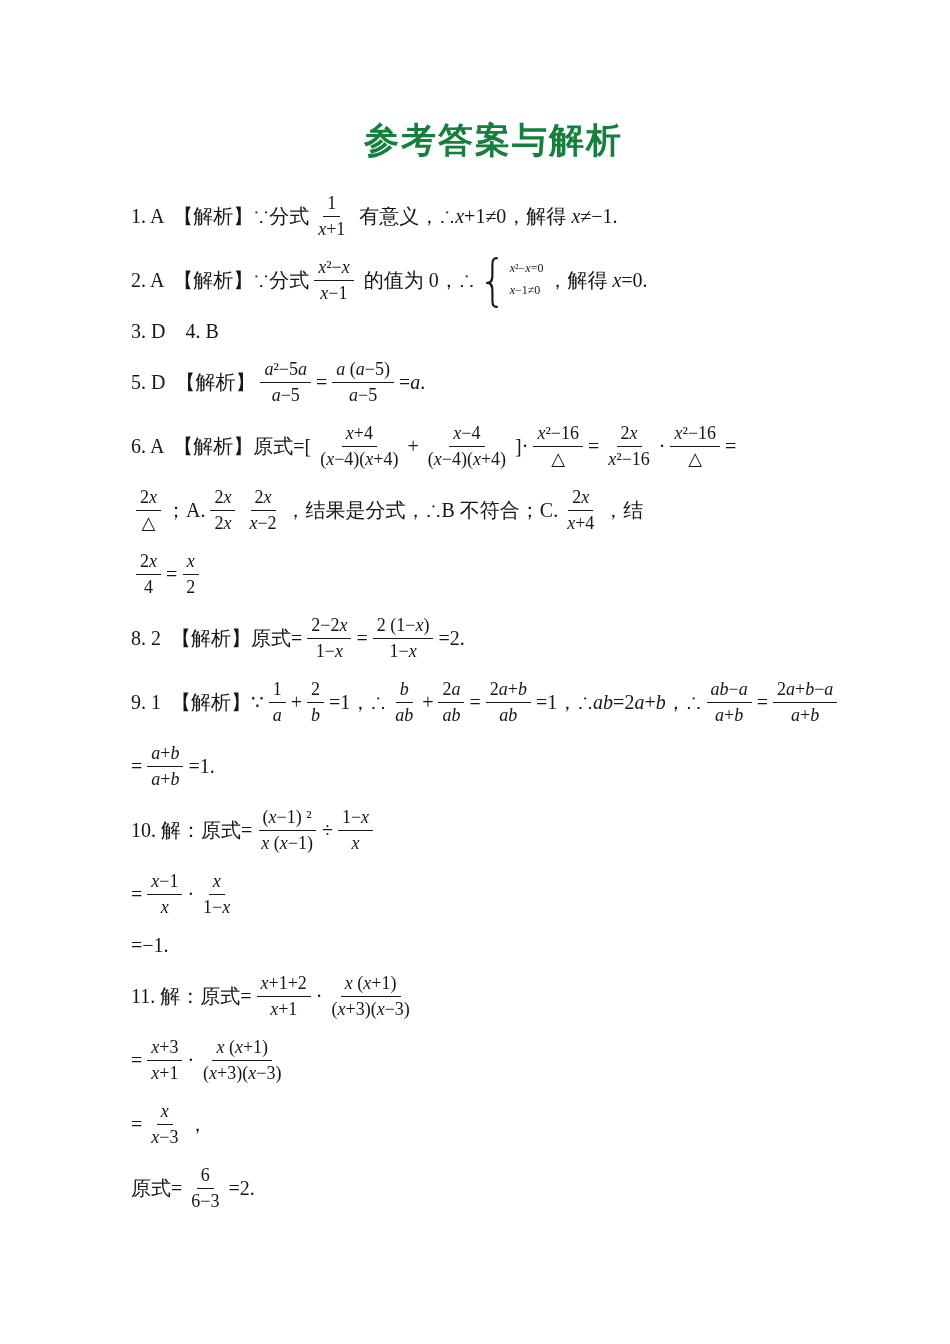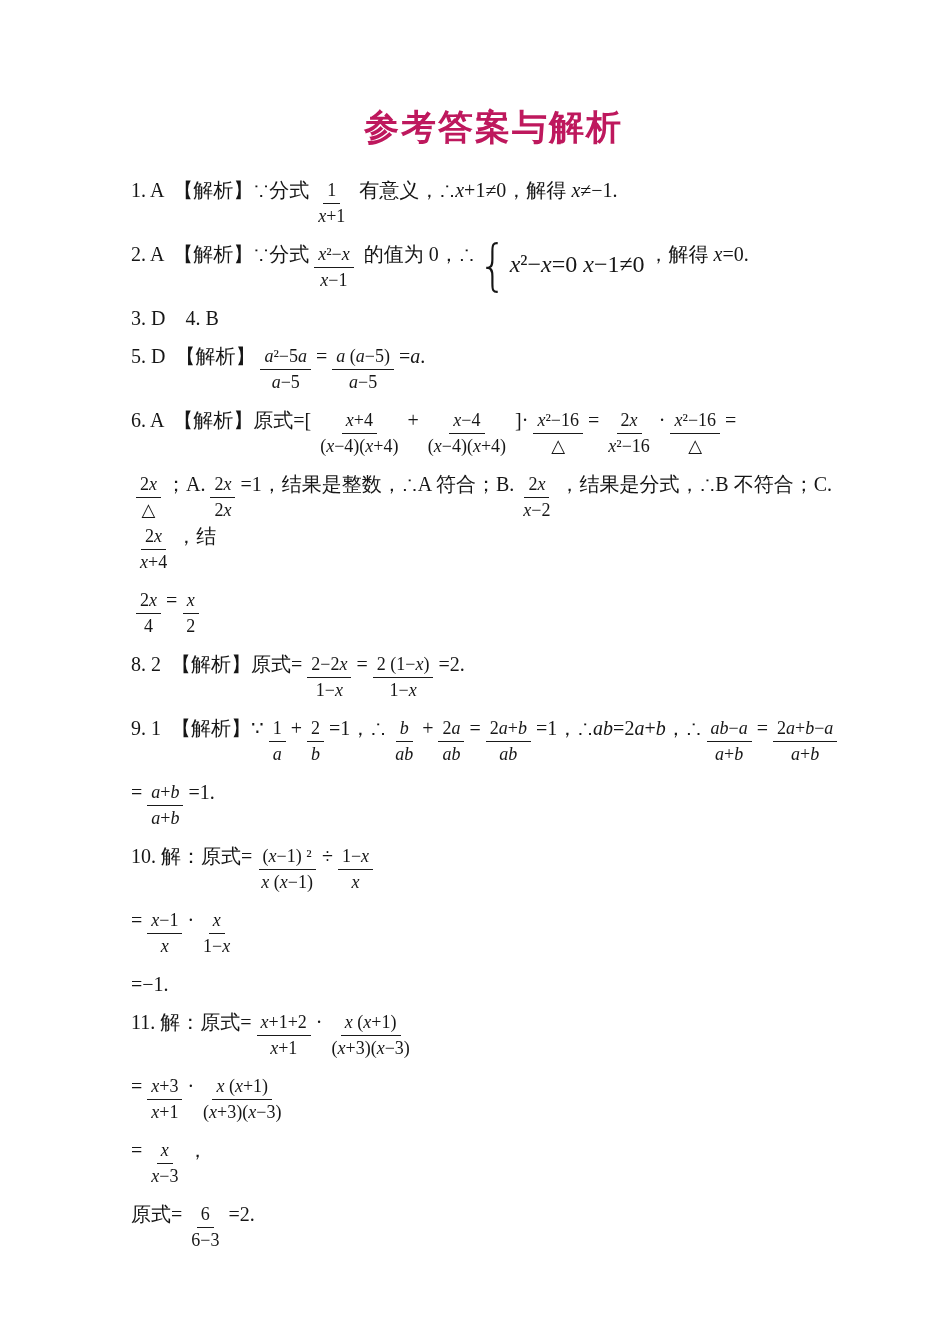--- a/index.html
+++ b/index.html
@@ -15,26 +15,26 @@
     width:950px;height:1344px;
     padding:104px 94px 40px 131px;
     background:#ffffff;
   }
   .title{
     text-align:center;
     font-family:"Liberation Sans","DejaVu Sans",sans-serif;
     font-weight:700;
     font-size:35px;
     letter-spacing:2px;
-    margin:0 0 26px 0;
-    color:#be185d;
+    margin:13px 0 26px 0;
+    color:#15803d;
   }
   .line{
     display:flex;
-    align-items:flex-start;
+    align-items:center;
     flex-wrap:wrap;
     margin:0 0 12px 0;
     font-size:20px;
     min-height:24px;
     line-height:1.3;
   }
   .t{white-space:pre;}
   .t i{font-style:italic;}
   .b{
     font-weight:400;
@@ -67,23 +67,23 @@
   .cases .brace{
     font-family:"DejaVu Sans","Liberation Sans",sans-serif;
     font-size:44px;
     font-weight:300;
     line-height:1;
     transform:scaleY(1.25);
     margin-right:3px;
   }
   .cases .rows{
     display:flex;
-    flex-direction:row;
+    flex-direction:column;
     gap:6px;
-    font-size:24px;
+    font-size:12px;
     text-align:left;
   }
   .cases .rows .row{white-space:pre;}
 </style>
 </head>
 <body>
 
 <div class="doc">
   <h1 class="title">参考答案与解析</h1>
   <div id="body">
@@ -165,21 +165,20 @@
       <div class="line">
         <span class="frac">
           <span class="num">2<i>x</i></span>
           <span class="den">△</span>
         </span>
         <span class="t">；A.</span>
         <span class="frac">
           <span class="num">2<i>x</i></span>
           <span class="den">2<i>x</i></span>
         </span>
-        <span class="t">=1，结果是整数，∴A 符合；B.</span>
         <span class="frac">
           <span class="num">2<i>x</i></span>
           <span class="den"><i>x</i>−2</span>
         </span>
         <span class="t">，结果是分式，∴B 不符合；C.</span>
         <span class="frac">
           <span class="num">2<i>x</i></span>
           <span class="den"><i>x</i>+4</span>
         </span>
         <span class="t">，结</span>

